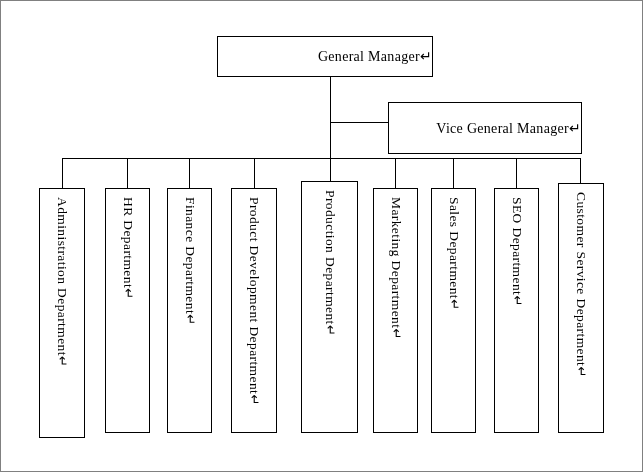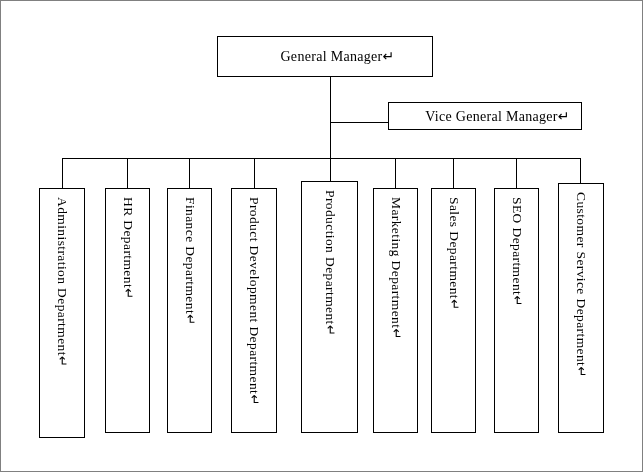--- a/index.html
+++ b/index.html
@@ -24,21 +24,21 @@
   .node {
     position: absolute;
     box-sizing: border-box;
     border: 1px solid #000000;
     background: #ffffff;
     z-index: 3;
   }
   .node-top {
     display: flex;
     align-items: center;
-    justify-content: center;
+    justify-content: flex-end;
     padding-left: 25px;
   }
   .node-top .label {
     font-size: 14px;
     color: #000000;
     white-space: nowrap;
     letter-spacing: 0.3px;
   }
   .node-vert {
     display: flex;
@@ -77,21 +77,21 @@
   <div class="line v" style="left:329px; top:157px; height:30px;"></div>
   <div class="line v" style="left:394px; top:157px; height:30px;"></div>
   <div class="line v" style="left:452px; top:157px; height:30px;"></div>
   <div class="line v" style="left:515px; top:157px; height:30px;"></div>
   <div class="line v" style="left:579px; top:157px; height:30px;"></div>
 
   <div class="node node-top" style="left:216px; top:35px; width:216px; height:41px;">
     <span class="label">General Manager↵</span>
   </div>
 
-  <div class="node node-top" style="left:387px; top:101px; width:194px; height:28px;">
+  <div class="node node-top" style="left:387px; top:101px; width:194px; height:52px;">
     <span class="label">Vice General Manager↵</span>
   </div>
 
   <div class="node node-vert" style="left:38px; top:187px; width:46px; height:250px;">
     <span class="label">Administration Department↵</span>
   </div>
 
   <div class="node node-vert" style="left:104px; top:187px; width:45px; height:245px;">
     <span class="label">HR Department↵</span>
   </div>

